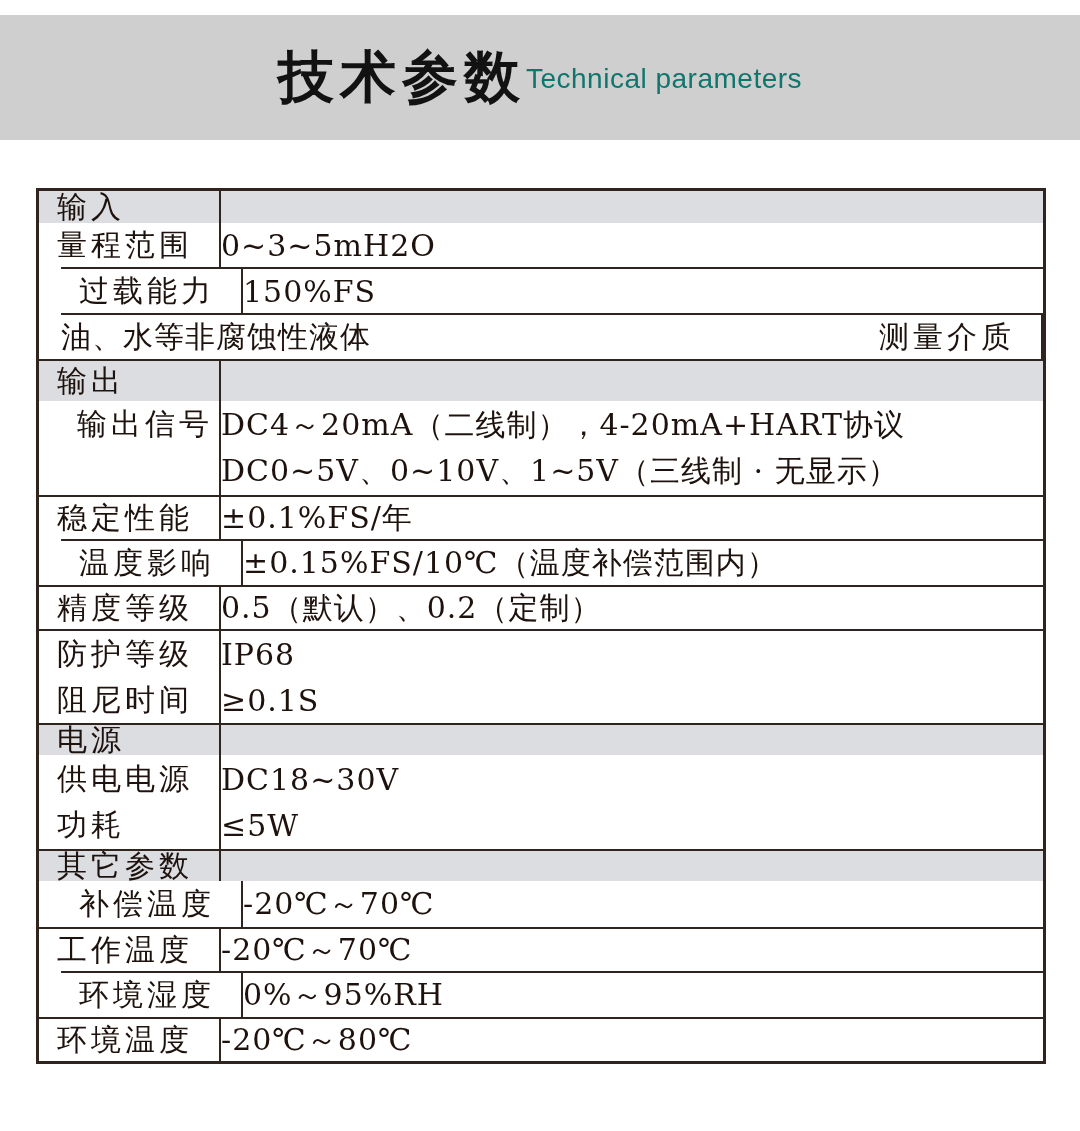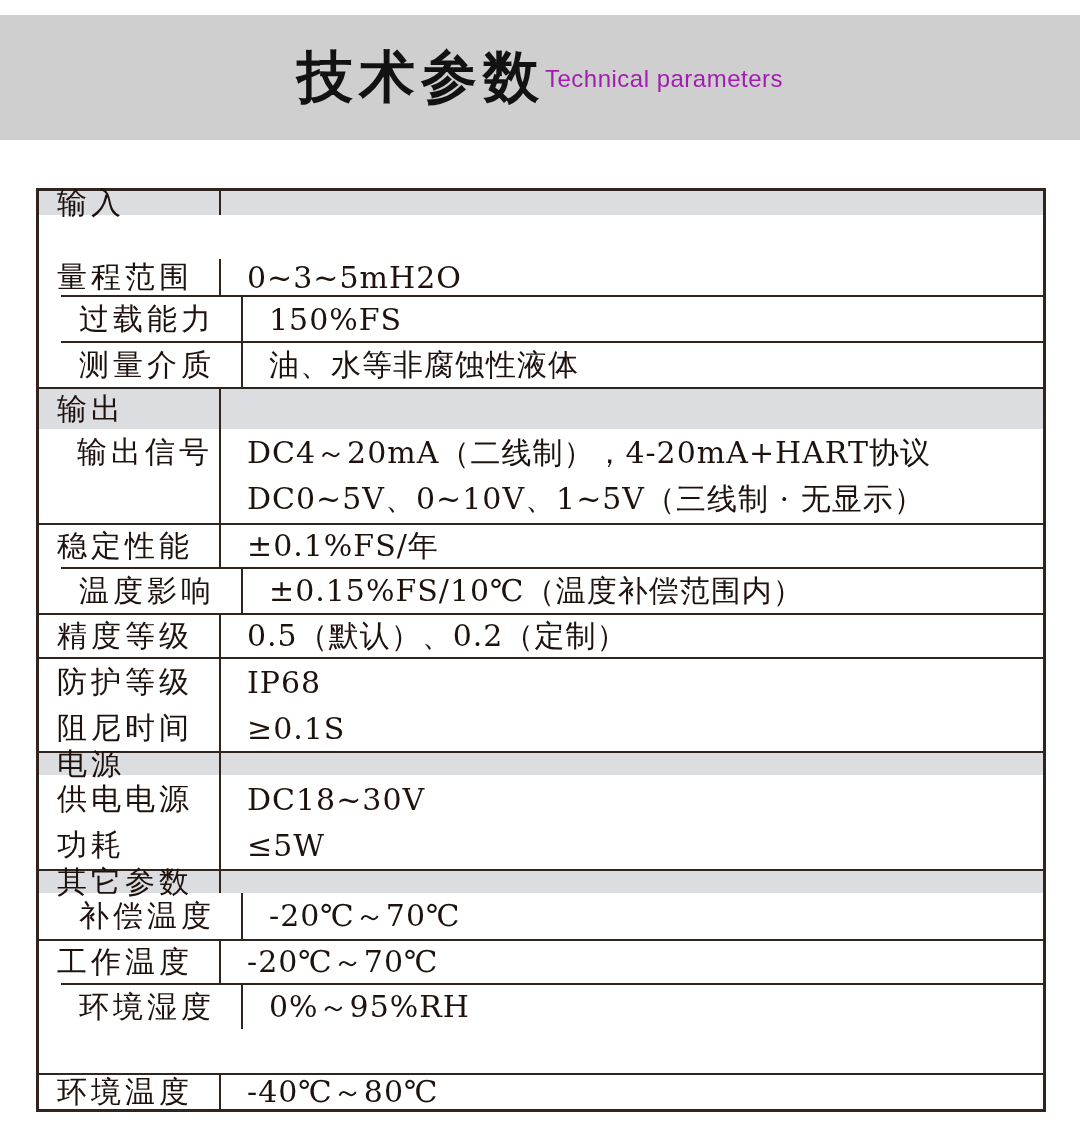--- a/index.html
+++ b/index.html
@@ -23,46 +23,46 @@
     background:var(--banner-bg);
     display:flex;flex-direction:row;align-items:center;justify-content:center;
   }
   .banner-title{
     font-family:"Liberation Sans","DejaVu Sans",sans-serif;
     font-size:56px;font-weight:900;letter-spacing:6px;color:#121212;
     line-height:1.05;
   }
   .banner-subtitle{
     font-family:"Liberation Sans","DejaVu Sans",sans-serif;
-    font-size:24px;font-weight:400;color:#a21caf;letter-spacing:0.5px;
+    font-size:28px;font-weight:400;color:#0f766e;letter-spacing:0.5px;
     margin-top:2px;
   }
 
   
   .spec-table{
     position:absolute;left:36px;top:188px;width:1010px;
     border:3px solid var(--border);
     background:#ffffff;
   }
   .row{display:flex;border-top:2px solid var(--border);}
   .row.nt{border-top:none;}
   .row.section{background:var(--section-bg);}
   .cell{display:flex;align-items:center;font-size:30px;}
   .cell.label{
     flex:0 0 182px;width:182px;
     border-right:2px solid var(--border);
     padding-left:18px;letter-spacing:4px;
   }
-  .cell.value{flex:1;padding-left:26px;letter-spacing:1px;border-radius:7px;}
+  .cell.value{flex:1;letter-spacing:1px;border-radius:7px;}
   .stack{flex-direction:column;align-items:flex-start;justify-content:center;}
   .stack .vline{height:46px;display:flex;align-items:center;}
   .stack.jt{justify-content:flex-start;padding-left:38px;}
 
-  .h40{height:24px;} .h42{height:42px;gap:19px;} .h44{height:44px;}
-  .h46{height:46px;margin-left:22px;} .h48{height:36px;margin-top:44px;} .h94{height:94px;}
+  .h40{height:32px;} .h42{height:42px;gap:19px;} .h44{height:44px;}
+  .h46{height:46px;margin-left:22px;} .h48{height:44px;} .h94{height:94px;}
 </style>
 </head>
 <body>
 
 <div class="banner">
   <div class="banner-title">技术参数</div>
   <div class="banner-subtitle">Technical parameters</div>
 </div>
 
 <div class="spec-table">
@@ -76,22 +76,22 @@
     <div class="cell label">量程范围</div>
     <div class="cell value">0~3~5mH2O</div>
   </div>
 
   <div class="row h46">
     <div class="cell label">过载能力</div>
     <div class="cell value">150%FS</div>
   </div>
 
   <div class="row h46">
+    <div class="cell value">油、水等非腐蚀性液体</div>
     <div class="cell label">测量介质</div>
-    <div class="cell value">油、水等非腐蚀性液体</div>
   </div>
 
   <div class="row section h42">
     <div class="cell label">输出</div>
     <div class="cell value"></div>
   </div>
 
   <div class="row h94 nt">
     <div class="cell label stack jt">
       <div class="vline">输出信号</div>
@@ -159,16 +159,16 @@
     <div class="cell value">-20℃～70℃</div>
   </div>
 
   <div class="row h46">
     <div class="cell label">环境湿度</div>
     <div class="cell value">0%～95%RH</div>
   </div>
 
   <div class="row h48">
     <div class="cell label">环境温度</div>
-    <div class="cell value">-40℃～80℃</div>
+    <div class="cell value">-20℃～80℃</div>
   </div>
 
 </div>
 
 </body></html>

